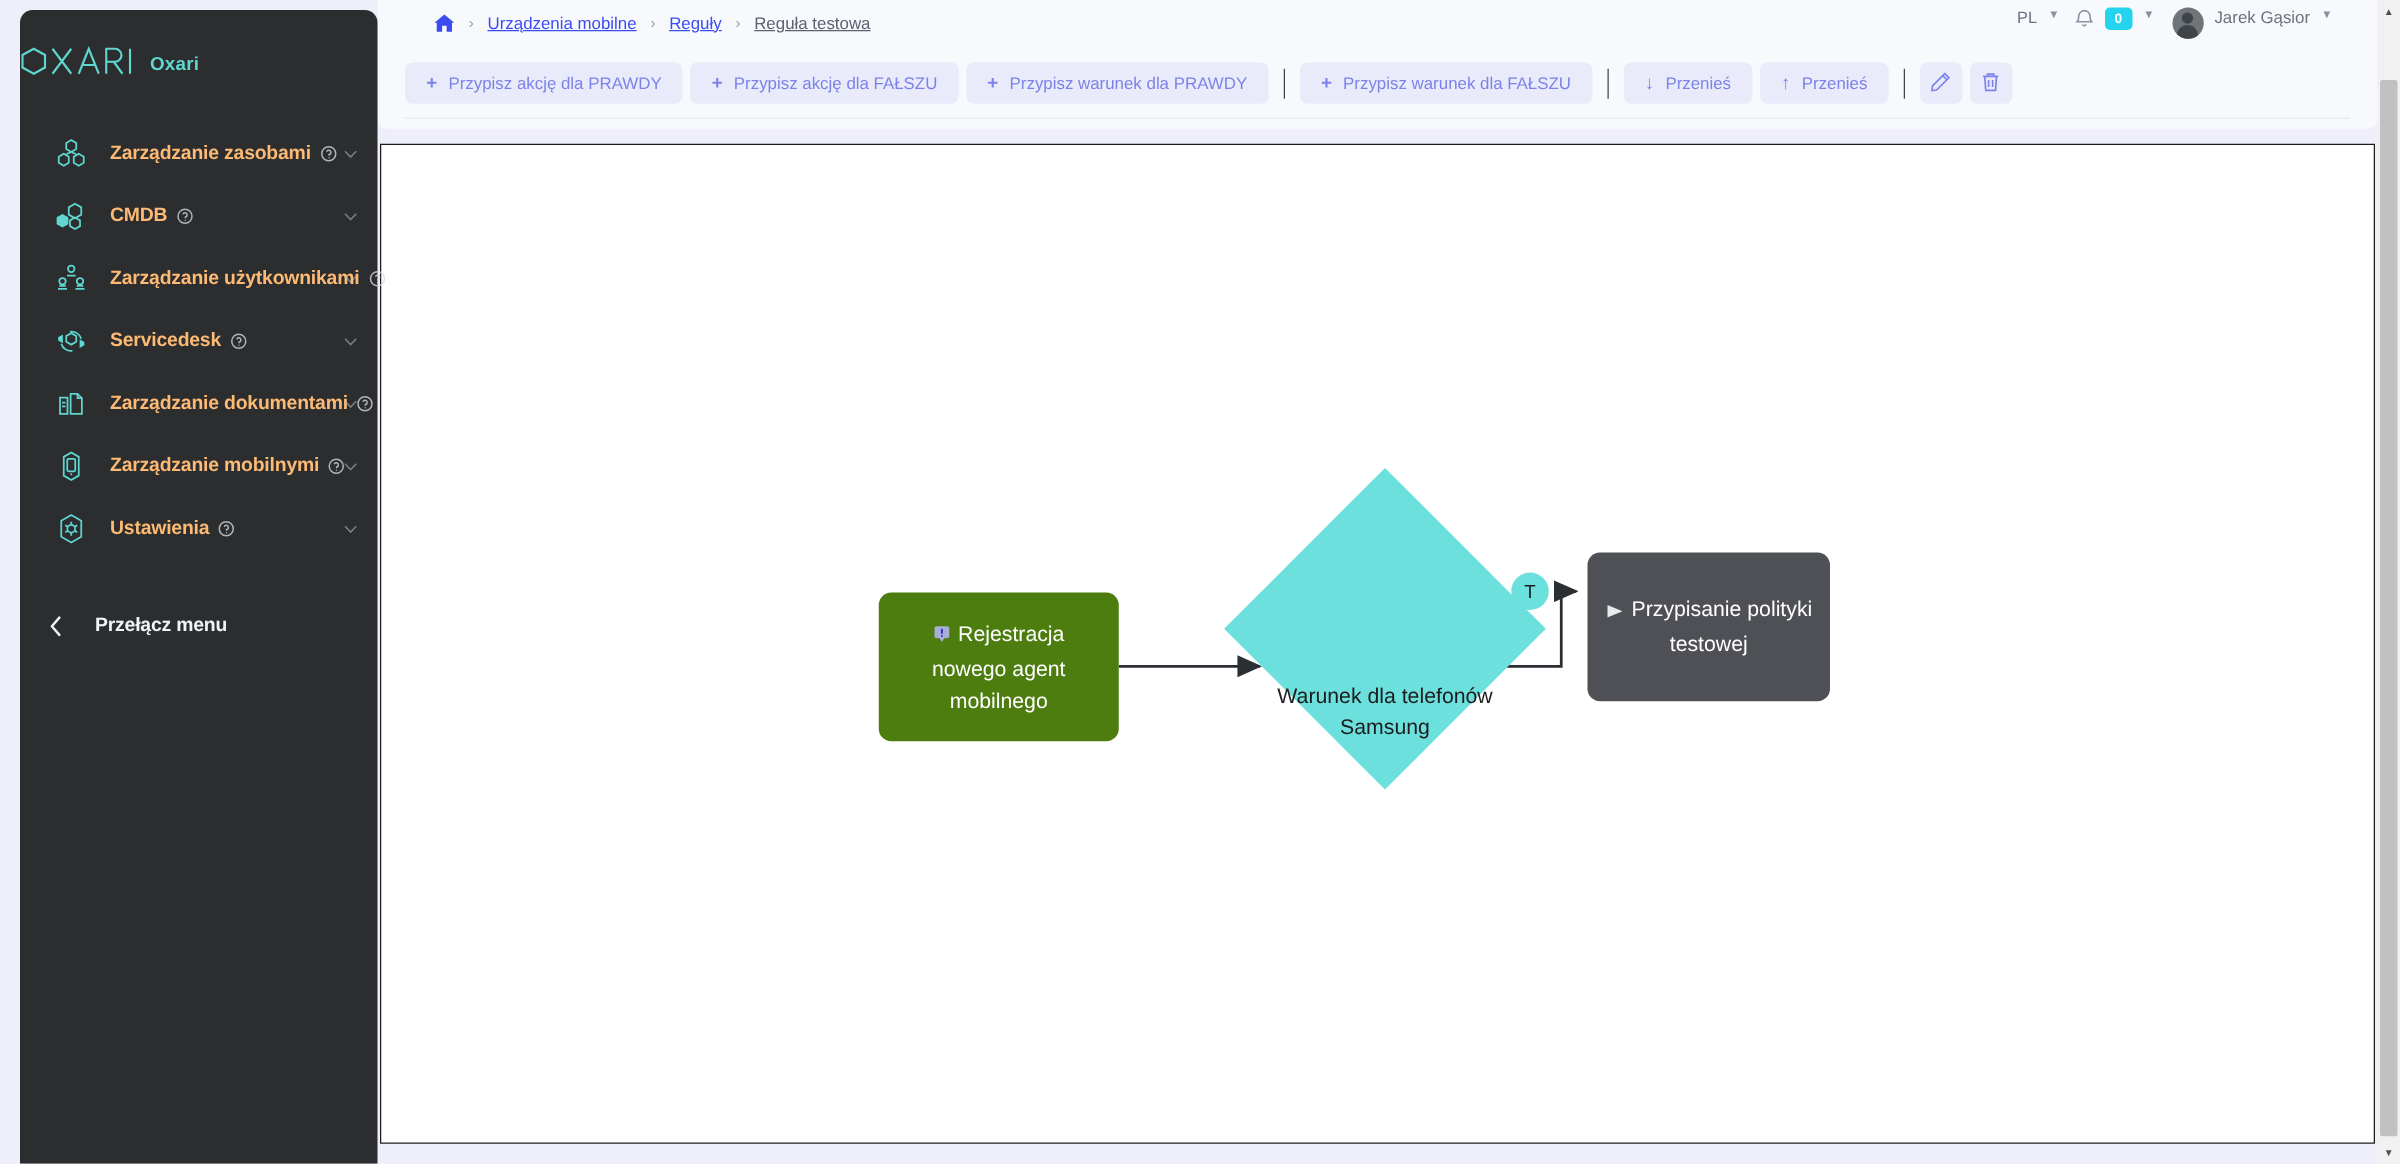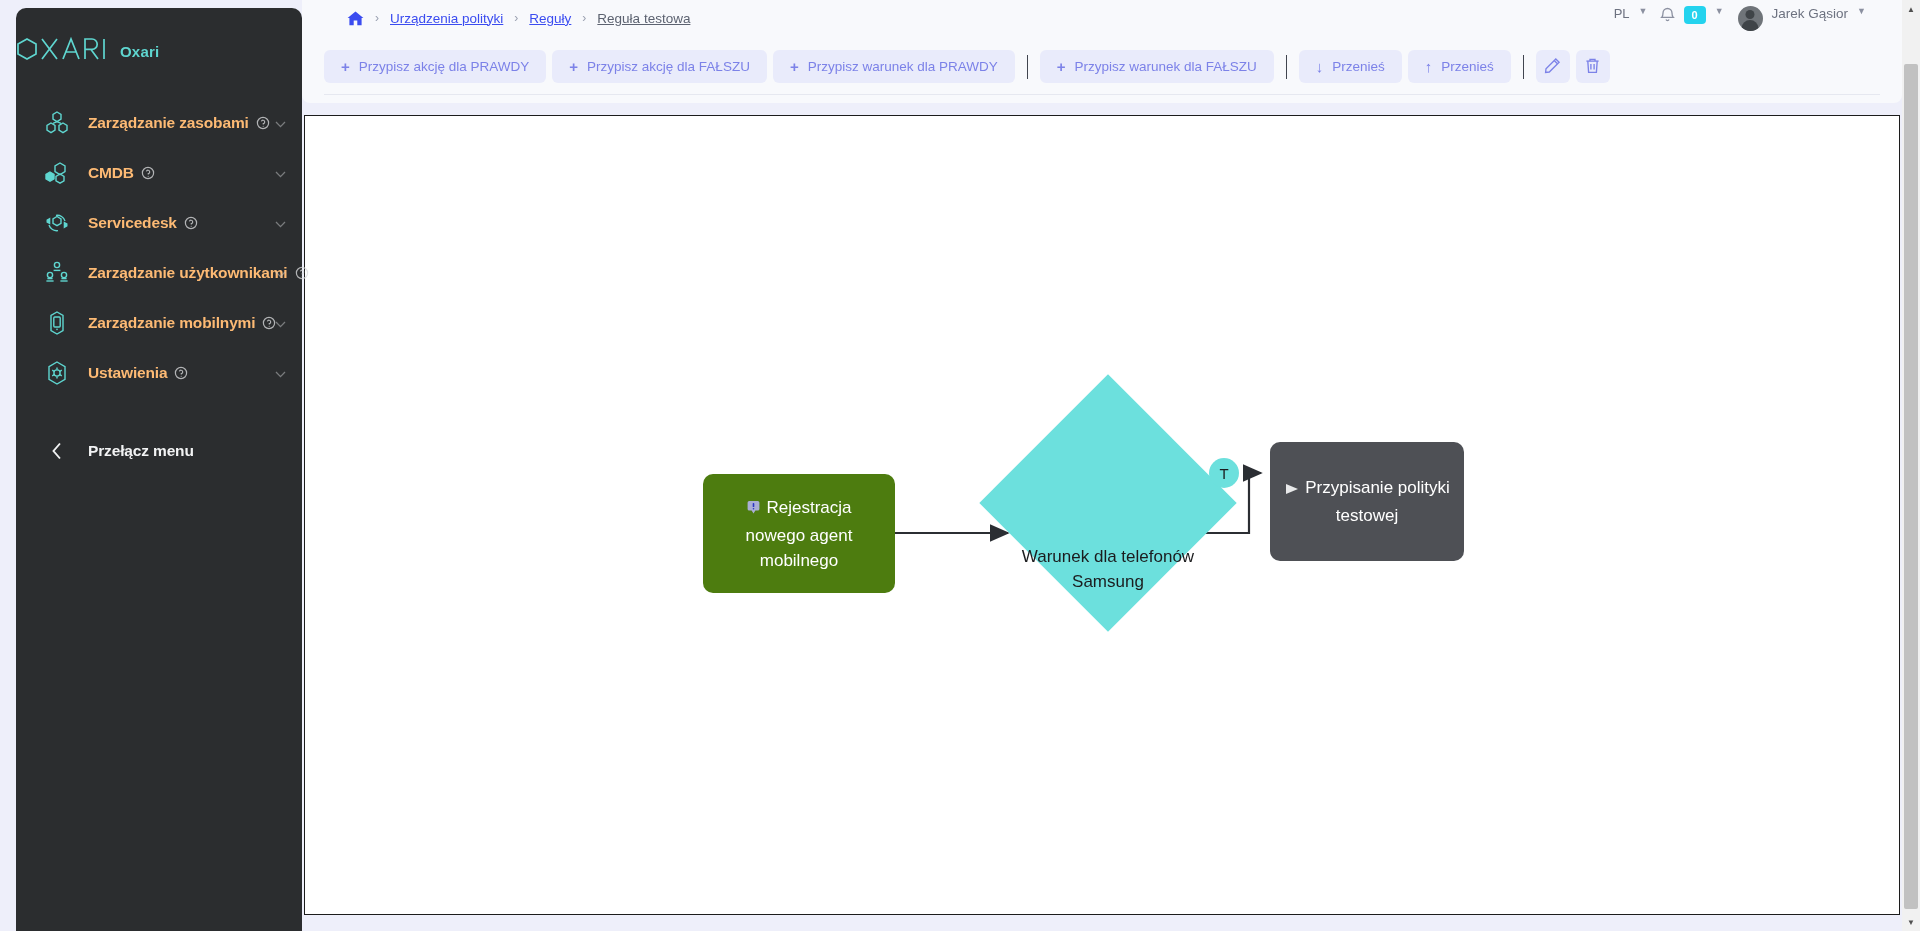--- a/index.html
+++ b/index.html
@@ -91,21 +91,21 @@
     right: 16px;
     top: 50%;
     transform: translateY(-50%);
     opacity: .5;
   }
 
   .toggle-row {
     display: flex;
     align-items: center;
     height: 50px;
-    padding-left: 24px;
+    padding-left: 12px;
     margin-top: 28px;
     cursor: pointer;
   }
   .toggle-ico {
     width: 34px;
     flex: 0 0 34px;
     display: flex;
     align-items: center;
     justify-content: center;
   }
@@ -457,45 +457,20 @@
         <span class="nav-caret">
           <svg width="11" height="7" viewBox="0 0 11 7" fill="none" stroke="#c8cacc" stroke-width="1.3">
               <path d="M1 1 L5.5 5.6 L10 1"></path>
             </svg>
         </span>
       </div>
 
       <div class="nav-item">
         <span class="nav-ico">
           <svg width="26" height="26" viewBox="0 0 26 26" fill="none" stroke="#5fd6d0" stroke-width="1.4">
-            <polygon points="13,6.5 17,8.8 17,13.4 13,15.7 9,13.4 9,8.8"></polygon>
-            <path d="M5 15 a8 8 0 0 0 9 5.6"></path>
-            <path d="M21 11 a8 8 0 0 0 -9 -5.6"></path>
-            <path d="M3.2 10.2 L5.6 8.8 L5.6 13.4 L3.2 12 Z" fill="#5fd6d0"></path>
-            <path d="M22.8 15.8 L20.4 17.2 L20.4 12.6 L22.8 14 Z" fill="#5fd6d0"></path>
-          </svg>
-        </span>
-        <span class="nav-label">Servicedesk</span>
-        <span class="nav-help">
-          <svg width="14" height="14" viewBox="0 0 14 14" fill="none" stroke="#d9dadc" stroke-width="1.2">
-            <circle cx="7" cy="7" r="5.6"></circle>
-              <path d="M5.4 5.4 a1.7 1.7 0 1 1 1.9 2.2 v1"></path>
-              <circle cx="7.2" cy="10.2" r=".55" fill="#d9dadc" stroke="none"></circle>
-          </svg>
-        </span>
-        <span class="nav-caret">
-          <svg width="11" height="7" viewBox="0 0 11 7" fill="none" stroke="#c8cacc" stroke-width="1.3">
-              <path d="M1 1 L5.5 5.6 L10 1"></path>
-            </svg>
-        </span>
-      </div>
-
-      <div class="nav-item">
-        <span class="nav-ico">
-          <svg width="26" height="26" viewBox="0 0 26 26" fill="none" stroke="#5fd6d0" stroke-width="1.4">
             <circle cx="13" cy="5" r="2.6"></circle>
               <path d="M9.6 10.4 h6.8"></path>
             <circle cx="6" cy="15" r="2.6"></circle>
               <path d="M2.4 21 h7.2"></path>
               <path d="M3.4 18.6 h5.2"></path>
             <circle cx="20" cy="15" r="2.6"></circle>
               <path d="M16.4 21 h7.2"></path>
               <path d="M17.4 18.6 h5.2"></path>
           </svg>
         </span>
@@ -507,20 +482,68 @@
               <circle cx="7.2" cy="10.2" r=".55" fill="#d9dadc" stroke="none"></circle>
           </svg>
         </span>
         <span class="nav-caret">
           <svg width="11" height="7" viewBox="0 0 11 7" fill="none" stroke="#c8cacc" stroke-width="1.3">
               <path d="M1 1 L5.5 5.6 L10 1"></path>
             </svg>
         </span>
       </div>
 
+      <div class="nav-item">
+        <span class="nav-ico">
+          <svg width="26" height="26" viewBox="0 0 26 26" fill="none" stroke="#5fd6d0" stroke-width="1.4">
+            <polygon points="13,6.5 17,8.8 17,13.4 13,15.7 9,13.4 9,8.8"></polygon>
+            <path d="M5 15 a8 8 0 0 0 9 5.6"></path>
+            <path d="M21 11 a8 8 0 0 0 -9 -5.6"></path>
+            <path d="M3.2 10.2 L5.6 8.8 L5.6 13.4 L3.2 12 Z" fill="#5fd6d0"></path>
+            <path d="M22.8 15.8 L20.4 17.2 L20.4 12.6 L22.8 14 Z" fill="#5fd6d0"></path>
+          </svg>
+        </span>
+        <span class="nav-label">Servicedesk</span>
+        <span class="nav-help">
+          <svg width="14" height="14" viewBox="0 0 14 14" fill="none" stroke="#d9dadc" stroke-width="1.2">
+            <circle cx="7" cy="7" r="5.6"></circle>
+              <path d="M5.4 5.4 a1.7 1.7 0 1 1 1.9 2.2 v1"></path>
+              <circle cx="7.2" cy="10.2" r=".55" fill="#d9dadc" stroke="none"></circle>
+          </svg>
+        </span>
+        <span class="nav-caret">
+          <svg width="11" height="7" viewBox="0 0 11 7" fill="none" stroke="#c8cacc" stroke-width="1.3">
+              <path d="M1 1 L5.5 5.6 L10 1"></path>
+            </svg>
+        </span>
+      </div>
+
+      <div class="nav-item">
+        <span class="nav-ico">
+          <svg width="26" height="26" viewBox="0 0 26 26" fill="none" stroke="#5fd6d0" stroke-width="1.4">
+            <path d="M4 8 h6 v13 h-6 z"></path>
+              <path d="M5.6 12 h2.8 M5.6 15 h2.8"></path>
+            <path d="M12.5 5 h5.5 l3.5 3.5 v12.5 h-9 z"></path>
+              <path d="M18 5 v3.5 h3.5"></path>
+          </svg>
+        </span>
+        <span class="nav-label">Zarządzanie dokumentami</span>
+        <span class="nav-help">
+          <svg width="14" height="14" viewBox="0 0 14 14" fill="none" stroke="#d9dadc" stroke-width="1.2">
+            <circle cx="7" cy="7" r="5.6"></circle>
+              <path d="M5.4 5.4 a1.7 1.7 0 1 1 1.9 2.2 v1"></path>
+              <circle cx="7.2" cy="10.2" r=".55" fill="#d9dadc" stroke="none"></circle>
+          </svg>
+        </span>
+        <span class="nav-caret">
+          <svg width="11" height="7" viewBox="0 0 11 7" fill="none" stroke="#c8cacc" stroke-width="1.3">
+              <path d="M1 1 L5.5 5.6 L10 1"></path>
+            </svg>
+        </span>
+      </div>
 
       <div class="nav-item">
         <span class="nav-ico">
           <svg width="26" height="26" viewBox="0 0 26 26" fill="none" stroke="#5fd6d0" stroke-width="1.4">
             <polygon points="13,2 19,5.5 19,20.5 13,24 7,20.5 7,5.5"></polygon>
             <rect x="9.8" y="7" width="6.4" height="10" rx="1"></rect>
             <circle cx="13" cy="19.4" r=".8" fill="#5fd6d0" stroke="none"></circle>
           </svg>
         </span>
         <span class="nav-label">Zarządzanie mobilnymi</span>
@@ -576,21 +599,21 @@
 
   <header class="topbar">
 
     <div class="breadcrumb">
       <span class="bc-home">
         <svg width="17" height="15" viewBox="0 0 17 15" fill="#3b4cf0">
           <path d="M8.5 0.6 L16.4 7.1 L14.6 7.1 L14.6 14.3 L10.3 14.3 L10.3 9.6 L6.7 9.6 L6.7 14.3 L2.4 14.3 L2.4 7.1 L0.6 7.1 Z"></path>
         </svg>
       </span>
       <span class="bc-sep">›</span>
-      <span class="bc-link">Urządzenia polityki</span>
+      <span class="bc-link">Urządzenia mobilne</span>
       <span class="bc-sep">›</span>
       <span class="bc-link">Reguły</span>
       <span class="bc-sep">›</span>
       <span class="bc-current">Reguła testowa</span>
     </div>
 
     <div class="topright">
       <span class="lang">PL</span>
       <span class="caret-sm">▼</span>
       <span class="bell">

